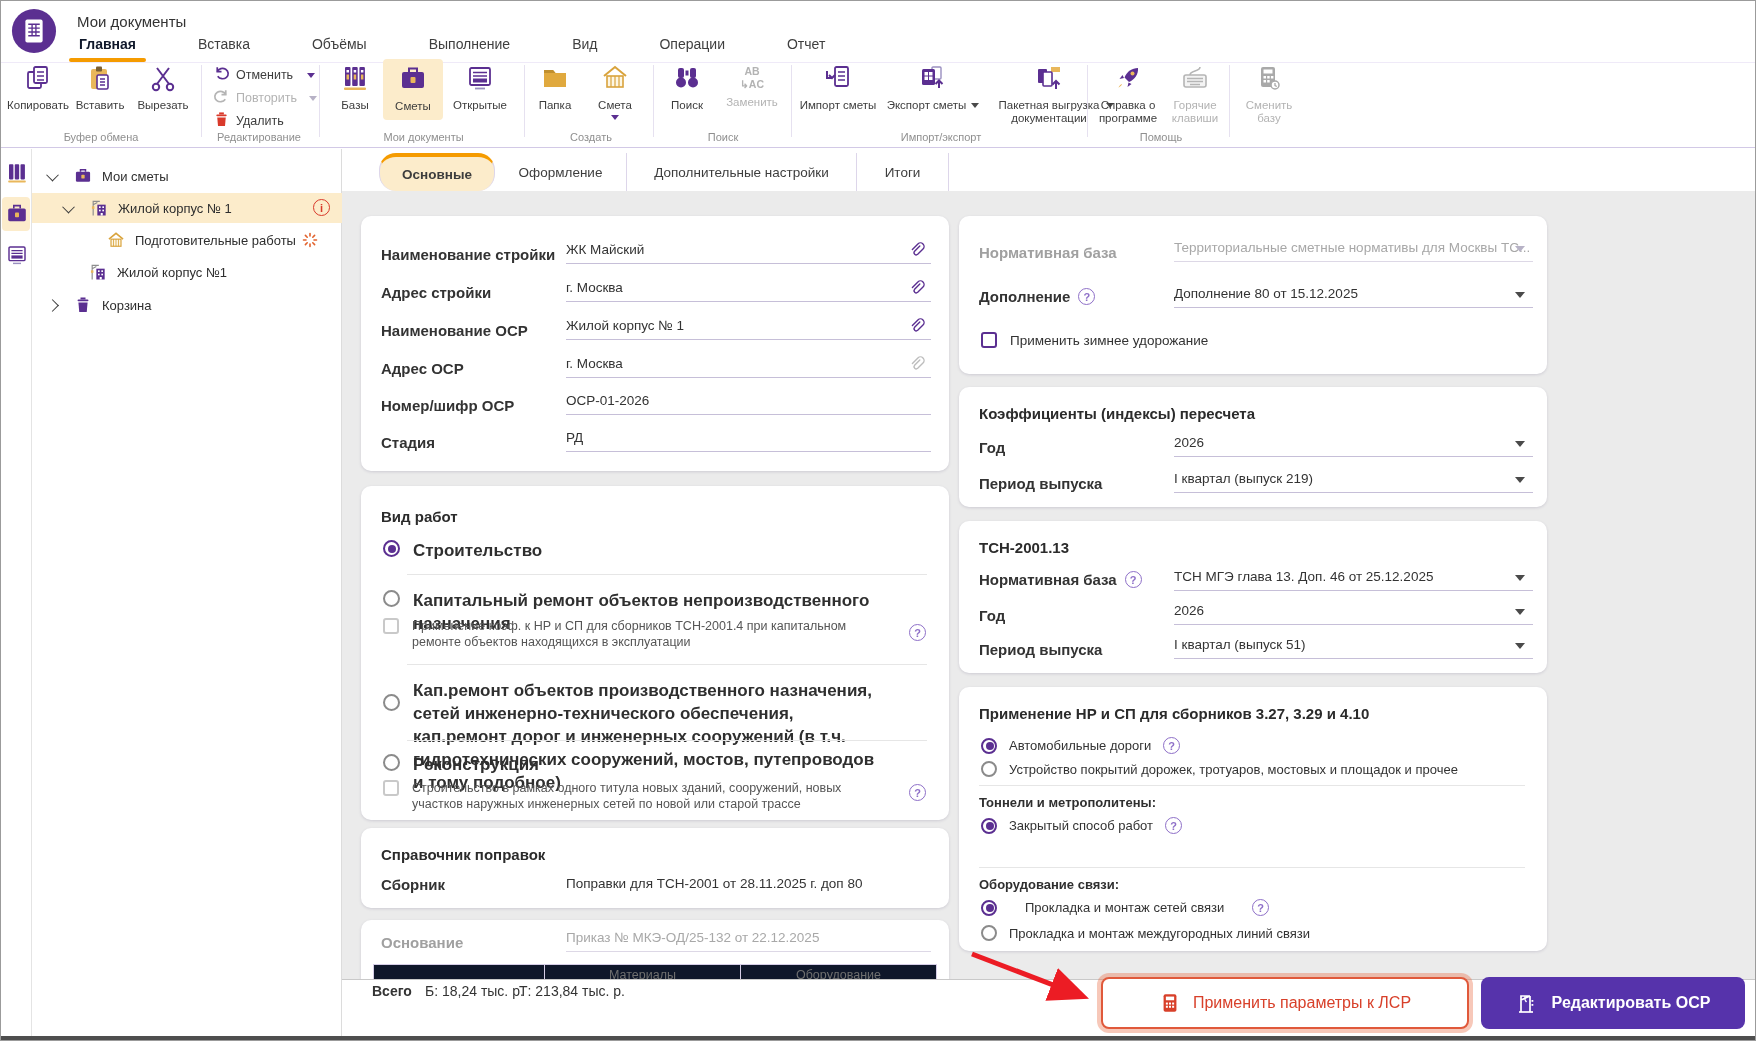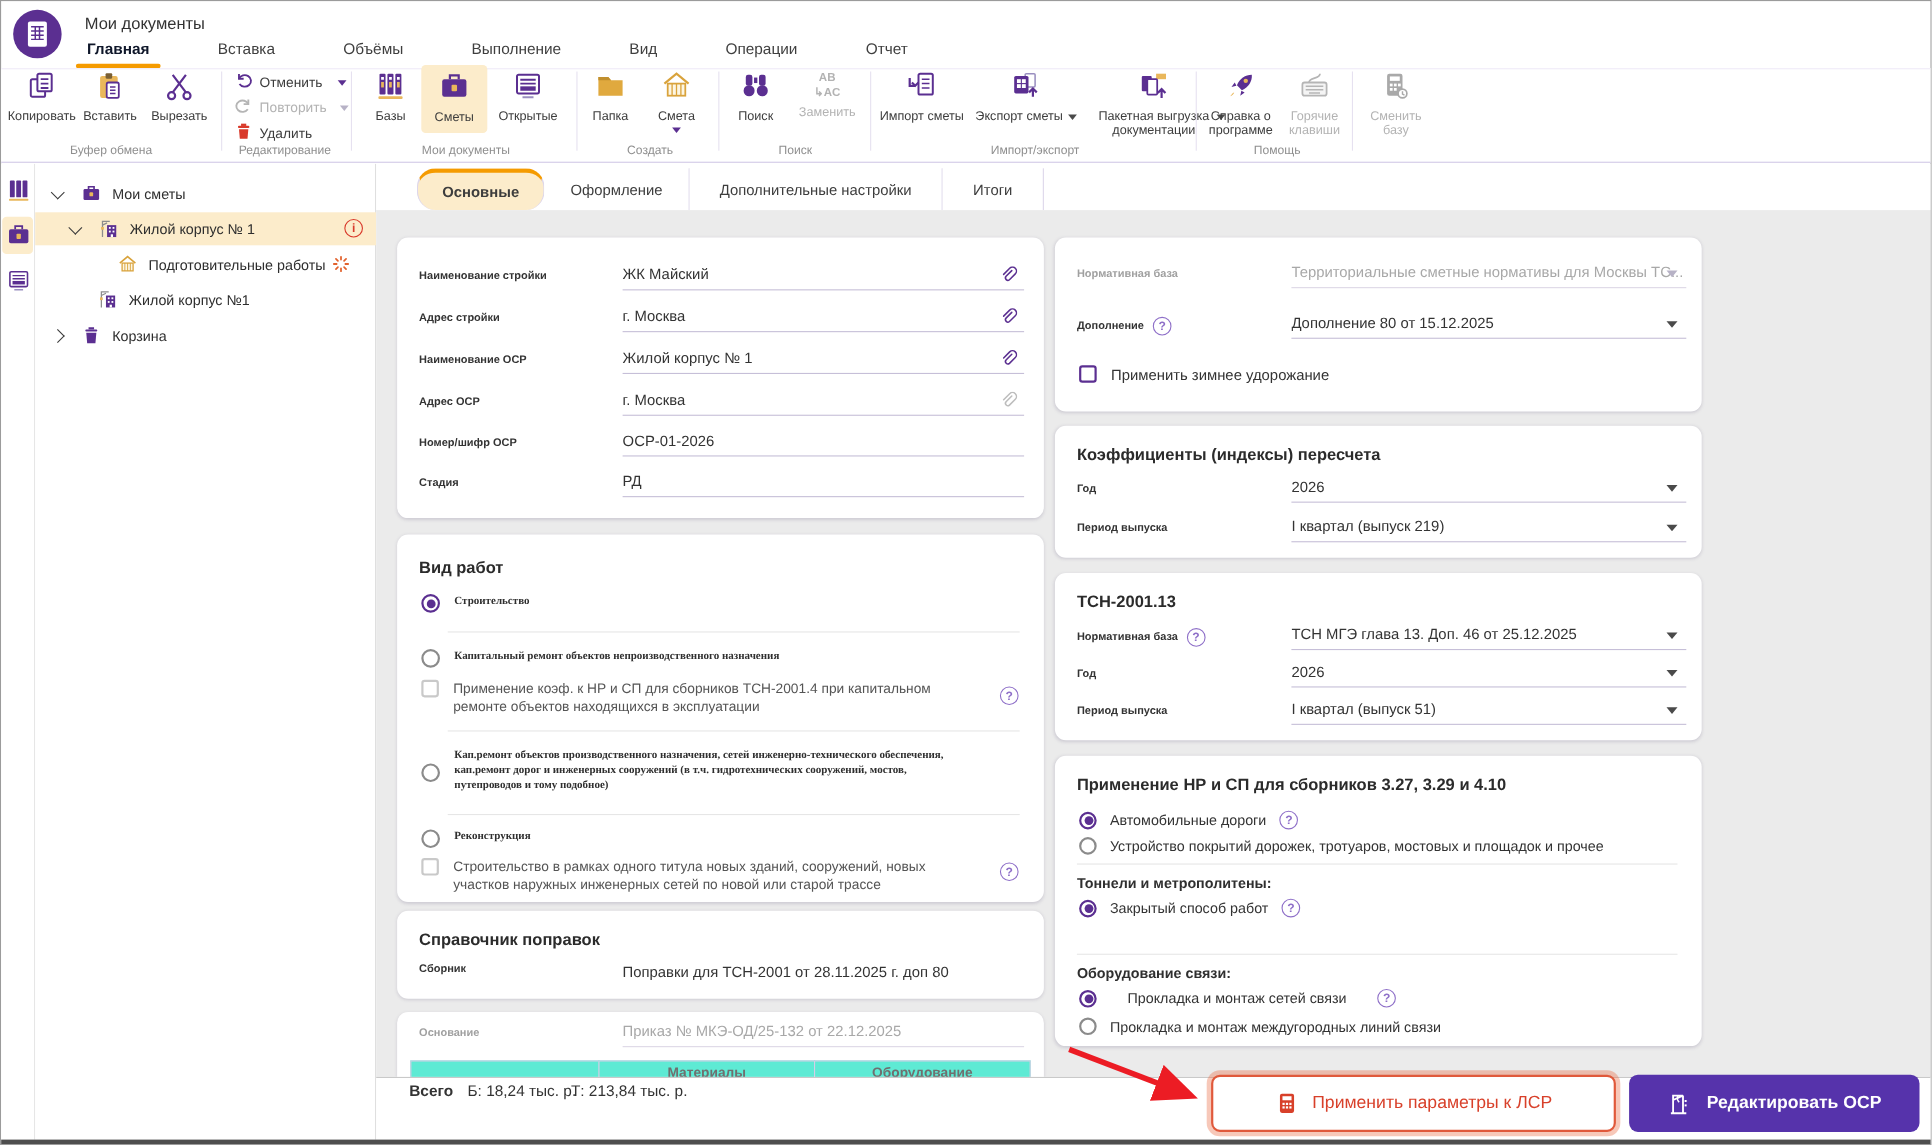--- a/index.html
+++ b/index.html
@@ -46,45 +46,45 @@
           color:#d93a2b;font-size:11px;font-weight:bold;display:flex;align-items:center;justify-content:center;box-sizing:border-box;}
   
   .tabbar{position:absolute;left:341px;top:148px;width:1414px;height:42px;background:#fff;}
   .dtab{position:absolute;top:152px;height:38px;display:flex;align-items:center;justify-content:center;
         font-size:13.5px;color:#3d3d3d;background:#fff;border-right:1px solid #ddd6ea;box-sizing:border-box;cursor:default;}
   .dtab.first{border-left:1px solid #ddd6ea;border-radius:17px;}
   .dtab.act{background:#fceccb;border-top:4px solid #f59b00;font-weight:bold;}
   .content{position:absolute;left:341px;top:190px;width:1414px;height:788px;background:#ebebeb;}
   .card{position:absolute;background:#fff;border-radius:10px;box-shadow:0 1px 3px rgba(90,80,120,.20);overflow:hidden;}
   .ct{position:absolute;left:20px;font-size:15px;font-weight:bold;color:#2b2b2b;}
-  .lbl{position:absolute;left:20px;font-size:10px;font-weight:bold;color:#333;}
+  .lbl{position:absolute;left:20px;font-size:15px;font-weight:bold;color:#333;}
   .lbl.g{color:#a0a0a0;}
   .val{position:absolute;left:205px;right:18px;font-size:13.5px;color:#333;border-bottom:1px solid #c6bfd8;
        padding:0 26px 6px 0;white-space:nowrap;overflow:hidden;box-sizing:border-box;}
   .val.plain{border-bottom:none;padding-right:0;}
   .val.g{color:#a8a8a8;border-bottom-color:#ddd8e6;}
   .rval{left:215px;right:14px;}
   .clip{position:absolute;width:16px;height:16px;}
   .caret{position:absolute;width:0;height:0;border-left:5px solid transparent;border-right:5px solid transparent;border-top:6px solid #4a4a4a;}
   .caret.g{border-top-color:#b7b2c6;}
   .radio{width:17px;height:17px;border:2px solid #8b8b8b;border-radius:50%;box-sizing:border-box;position:relative;flex:none;}
   .radio.sel{border-color:#5b2f91;}
   .radio.sel::after{content:"";position:absolute;left:2.5px;top:2.5px;width:8px;height:8px;border-radius:50%;background:#5b2f91;}
   .chkb{width:16px;height:16px;border:2px solid #c9c9c9;border-radius:3px;box-sizing:border-box;flex:none;}
   .chkb.p{border-color:#5b2f91;}
   .hlp{width:17px;height:17px;border-radius:50%;border:1.5px solid #8e6fc8;color:#8e6fc8;font-size:11px;font-weight:bold;
        display:flex;align-items:center;justify-content:center;box-sizing:border-box;flex:none;}
   .optrow{position:absolute;left:22px;right:20px;display:flex;align-items:flex-start;gap:13px;}
-  .olbl{font-size:10px;font-weight:bold;color:#2f2f2f;line-height:1.35;font-family:Liberation Serif, serif;}
+  .olbl{font-size:17px;font-weight:bold;color:#2f2f2f;line-height:1.35;}
   .onote{font-size:12.5px;color:#555;line-height:1.3;}
   .subhead{position:absolute;left:20px;font-size:13px;font-weight:bold;color:#2f2f2f;}
   .divl{position:absolute;height:1px;background:#e6e6e6;left:46px;right:22px;}
   
   .thcell{position:absolute;top:44px;height:22px;border:1px solid #d5cde6;box-sizing:border-box;
-          font-size:12.5px;color:#6f6f6f;font-weight:bold;display:flex;align-items:flex-start;justify-content:center;padding-top:3px;background:#5eead4;}
+          font-size:12.5px;color:#6f6f6f;font-weight:normal;display:flex;align-items:flex-start;justify-content:center;padding-top:3px;background:#0f172a;}
   
   .statusbar{position:absolute;left:341px;top:978px;width:1414px;height:57px;background:#fff;border-top:1px solid #c9c9c9;box-sizing:border-box;}
   .stxt{position:absolute;top:982px;font-size:14px;color:#333;}
   .btn-apply{position:absolute;left:1100px;top:976px;width:368px;height:52px;background:#fff;border:2px solid #e0593b;
              border-radius:8px;box-shadow:0 0 0 4px rgba(235,110,70,.38);color:#d8402a;font-size:16px;
              display:flex;align-items:center;justify-content:center;gap:12px;box-sizing:border-box;cursor:default;}
   .btn-edit{position:absolute;left:1480px;top:976px;width:264px;height:52px;background:#5633ab;border-radius:8px;
             color:#fff;font-size:16px;font-weight:600;display:flex;align-items:center;justify-content:center;gap:12px;cursor:default;}
   .darkstrip{position:absolute;left:0;top:1035px;width:1756px;height:5px;background:#4e4e4e;}
 </style>

